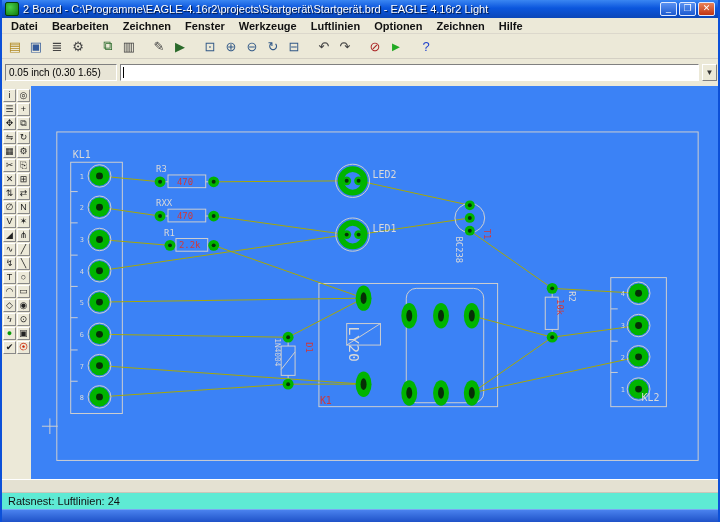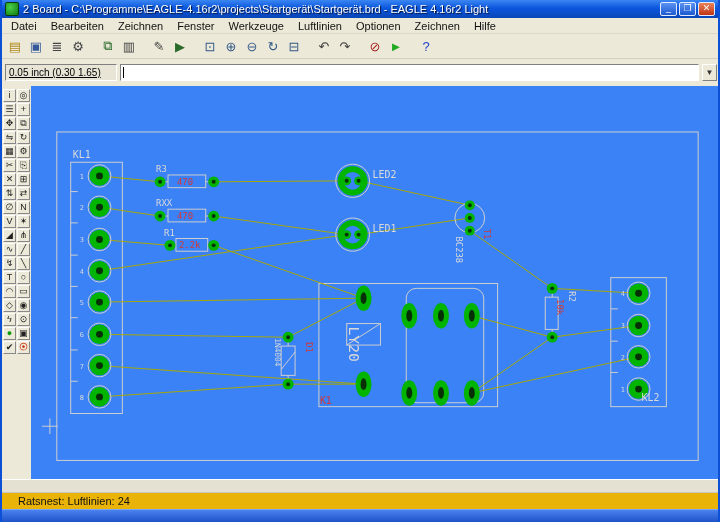--- a/index.html
+++ b/index.html
@@ -5,36 +5,36 @@
   html,body{margin:0;padding:0;}
   body{width:720px;height:522px;overflow:hidden;font-family:"Liberation Sans",sans-serif;background:#ece9d8;}
   .window{width:720px;height:522px;box-sizing:border-box;border-left:2px solid #0c50d8;border-right:2px solid #0c50d8;background:#ece9d8;display:flex;flex-direction:column;}
   .titlebar{height:18px;flex:0 0 18px;background:linear-gradient(180deg,#3a86f2 0%,#0b56dd 45%,#0a46b8 100%);display:flex;align-items:center;padding:0 3px;color:#fff;font-size:11px;font-weight:normal;gap:4px;}
   .appicon{width:12px;height:12px;flex:0 0 12px;background:radial-gradient(circle at 35% 35%,#4ad24a,#0f7a0f);border:1px solid #063f06;border-radius:2px;}
   .titletext{flex:1;white-space:nowrap;overflow:hidden;text-shadow:1px 1px 1px #013;}
   .winbtns{display:flex;gap:2px;}
   .wbtn{width:17px;height:14px;border-radius:2px;background:linear-gradient(#5a92f2,#1c5ad0);border:1px solid #dfe9ff;color:#fff;font-size:9px;line-height:11px;text-align:center;box-sizing:border-box;cursor:default;}
   .wbtn.close{background:linear-gradient(#ea8258,#c03414);}
   .menubar{height:15px;flex:0 0 15px;display:flex;align-items:center;font-size:11px;padding-left:2px;background:#ece9d8;border-bottom:1px solid #dcd8cc;}
-  .menuitem{padding:0 7px;color:#111;}
+  .menuitem{padding:0 7px;color:#111;font-weight:bold;}
   .toolbar{height:24px;flex:0 0 24px;display:flex;align-items:center;padding-left:3px;gap:1px;background:#ece9d8;border-bottom:1px solid #d4d0c4;}
   .tbtn{width:20px;height:20px;display:flex;align-items:center;justify-content:center;font-size:13px;}
   .tsep{width:8px;height:20px;}
   .cmdbar{height:23px;flex:0 0 23px;display:flex;align-items:center;padding:2px 1px 2px 3px;gap:3px;background:#ece9d8;}
-  .coords{width:112px;flex:0 0 112px;height:17px;box-sizing:border-box;border:1px solid;border-color:#808080 #fff #fff #808080;font-size:10px;line-height:15px;padding-left:3px;background:#e8e5d6;color:#000;white-space:nowrap;overflow:hidden;text-decoration:underline;}
+  .coords{width:112px;flex:0 0 112px;height:17px;box-sizing:border-box;border:1px solid;border-color:#808080 #fff #fff #808080;font-size:10px;line-height:15px;padding-left:3px;background:#e8e5d6;color:#000;white-space:nowrap;overflow:hidden;}
   .cmdinput{flex:1;height:17px;box-sizing:border-box;background:#fff;border:1px solid;border-color:#808080 #fff #fff #808080;position:relative;}
   .caret{position:absolute;left:2px;top:2px;width:1px;height:11px;background:#000;}
   .dd{width:15px;flex:0 0 15px;height:17px;box-sizing:border-box;font-size:8px;display:flex;align-items:center;justify-content:center;background:#ece9d8;border:1px solid;border-color:#fff #808080 #808080 #fff;color:#333;}
   .main{flex:1 1 auto;display:flex;min-height:0;}
   .palette{width:28px;flex:0 0 28px;background:#ece9d8;display:grid;grid-template-columns:13px 13px;gap:1px;align-content:start;padding:3px 0 0 1px;}
   .ptool{width:13px;height:13px;font-size:9px;line-height:11px;display:flex;align-items:center;justify-content:center;color:#222;background:#ece9d8;border:1px solid;border-color:#fff #888 #888 #fff;box-sizing:border-box;overflow:hidden;}
   .canvas{flex:1 1 auto;background:#3b82f6;position:relative;min-width:0;}
   .canvas svg{display:block;width:100%;height:100%;}
   .scrollstrip{height:12px;flex:0 0 12px;background:#e4e1d2;border-top:1px solid #fff;}
-  .statusbar{height:16px;flex:0 0 16px;display:flex;align-items:center;font-size:11px;padding-left:16px;background:#eab308;border-top:1px solid #cac6ba;color:#111;}
+  .statusbar{height:16px;flex:0 0 16px;display:flex;align-items:center;font-size:11px;padding-left:6px;background:#5eead4;border-top:1px solid #cac6ba;color:#111;}
   .taskbar{height:12px;flex:0 0 12px;background:linear-gradient(180deg,#4a82ee,#1f52c8);border-top:1px solid #7aa6f4;}
 </style>
 </head>
 <body>
 
 <div class="window">
 
   <div class="titlebar">
     <span class="appicon"></span>
     <span class="titletext">2 Board - C:\Programme\EAGLE-4.16r2\projects\Startgerät\Startgerät.brd - EAGLE 4.16r2 Light</span>

